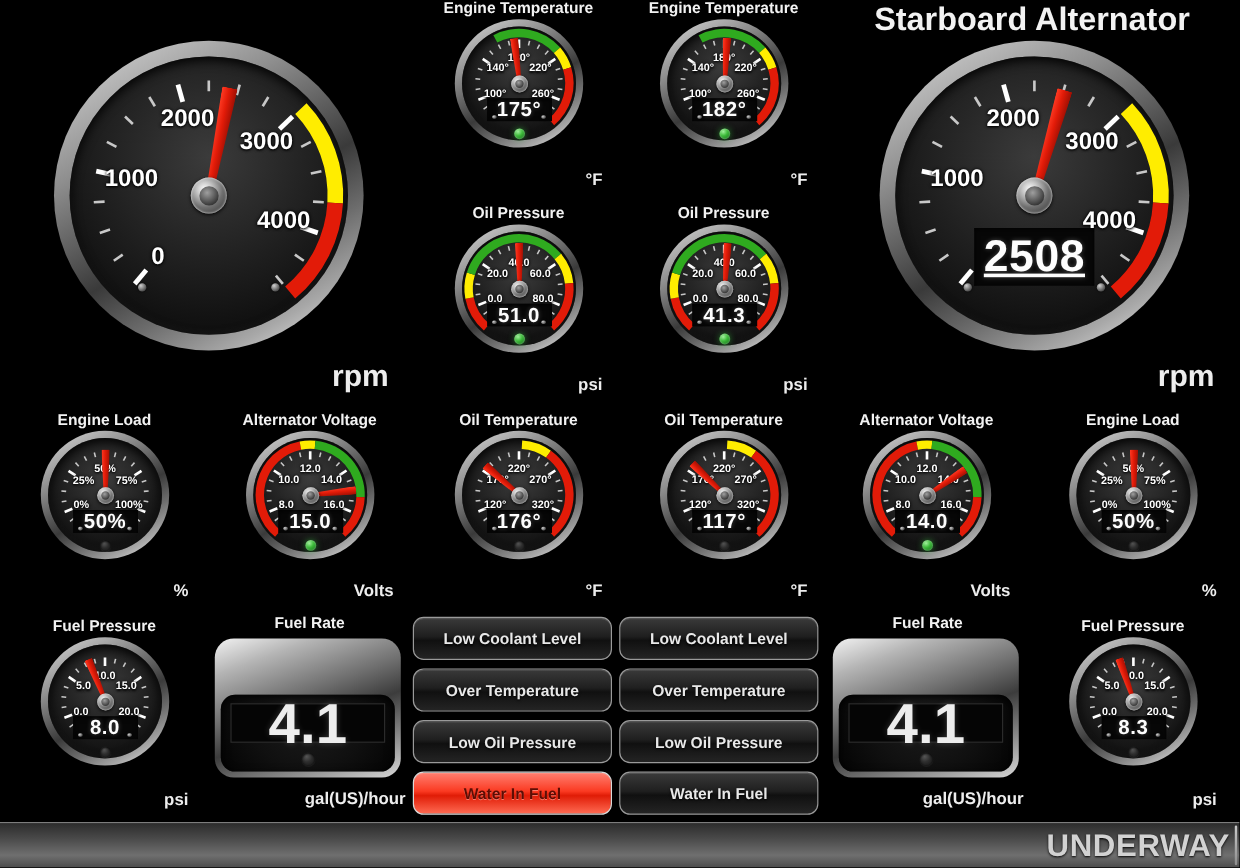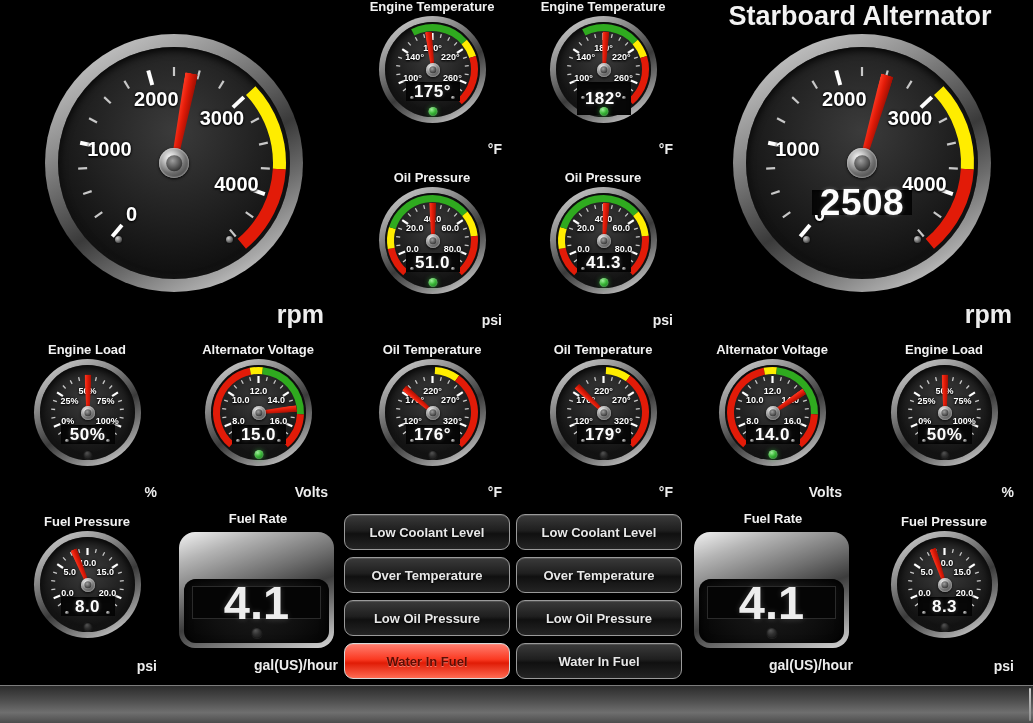--- a/index.html
+++ b/index.html
@@ -225,21 +225,21 @@
           <line x1="190.7076105299078" y1="202.54026653942185" x2="184.92252204272893" y2="195.64586655135105" stroke="#c8c8c8" stroke-width="2.2"></line>
         </svg>
         <div class="numlbl" style="left: 86.576px; top: 179.559px; font-size: 20px;">0</div>
         <div class="numlbl" style="left: 64.496px; top: 115.028px; font-size: 20px;">1000</div>
         <div class="numlbl" style="left: 111.301px; top: 65.4175px; font-size: 20px;">2000</div>
         <div class="numlbl" style="left: 177.007px; top: 83.7081px; font-size: 20px;">3000</div>
         <div class="numlbl" style="left: 191.446px; top: 150.366px; font-size: 20px;">4000</div>
         <div class="needle" style="width: 92px; height: 13px; margin-top: -6.5px; transform: rotate(286.053deg); clip-path: polygon(0% 28%, 100% 0%, 100% 100%, 0% 72%);"></div>
         <div class="hub" style="width: 30px; height: 30px;"></div>
         <div class="hub-in" style="width: 15.6px; height: 15.6px;"></div>
-        <div class="lcd" style="width: 100px; height: 25px; top: 156px; font-size: 37px;">2508</div>
+        <div class="lcd" style="width: 100px; height: 48px; top: 156px; font-size: 37px; text-decoration: underline;">2508</div>
         <div class="screw" style="width: 7px; height: 7px; left: 69.6604px; top: 202.357px;"></div>
         <div class="screw" style="width: 7px; height: 7px; left: 181.34px; top: 202.357px;"></div>
       </div>
     <div class="g-unit" style="right:8px;top:300px;font-size:25px;">rpm</div>
   </div>
 
   <div class="blk" style="left:362px;top:0px;width:140px;height:165px;">
     <div class="g-title" style="font-size:13px;">Engine Temperature</div>
     <div class="gauge sm" id="g_et_p" style="left:17px;top:16px;width:107px;height:107px;position:absolute;">
         <div class="bezel"></div>
@@ -318,21 +318,21 @@
           <line x1="76.9617477535587" y1="81.4606221738427" x2="74.39059731481254" y2="78.39644440136678" stroke="#c8c8c8" stroke-width="1.3"></line>
         </svg>
         <div class="numlbl" style="left: 33.5655px; top: 61.554px; font-size: 9px;">100°</div>
         <div class="numlbl" style="left: 35.6757px; top: 41.4774px; font-size: 9px;">140°</div>
         <div class="numlbl" style="left: 53.5px; top: 32px; font-size: 9px;">180°</div>
         <div class="numlbl" style="left: 71.3243px; top: 41.4774px; font-size: 9px;">220°</div>
         <div class="numlbl" style="left: 73.4345px; top: 61.554px; font-size: 9px;">260°</div>
         <div class="needle" style="width: 38px; height: 7px; margin-top: -3.5px; transform: rotate(272.8deg); clip-path: polygon(0% 28%, 100% 0%, 100% 100%, 0% 72%);"></div>
         <div class="hub" style="width: 14px; height: 14px;"></div>
         <div class="hub-in" style="width: 7.28px; height: 7.28px;"></div>
-        <div class="lcd" style="width: 54px; height: 33px; top: 66px; font-size: 17px;">182°</div>
+        <div class="lcd" style="width: 54px; height: 19px; top: 66px; font-size: 17px;">182°</div>
         <div class="lamp green" style="width: 9px; height: 9px; top: 91px;"></div>
         <div class="screw" style="width: 3.5px; height: 3.5px; left: 31.4714px; top: 79.6611px;"></div>
         <div class="screw" style="width: 3.5px; height: 3.5px; left: 72.0286px; top: 79.6611px;"></div>
       </div>
     <div class="g-unit" style="right:0px;top:142px;font-size:14px;">°F</div>
   </div>
 
   <div class="blk" style="left:362px;top:171px;width:140px;height:165px;">
     <div class="g-title" style="font-size:13px;">Oil Pressure</div>
     <div class="gauge sm" id="g_op_p" style="left:17px;top:16px;width:107px;height:107px;position:absolute;">
@@ -598,21 +598,21 @@
           <line x1="76.9617477535587" y1="81.4606221738427" x2="74.39059731481254" y2="78.39644440136678" stroke="#c8c8c8" stroke-width="1.3"></line>
         </svg>
         <div class="numlbl" style="left: 33.5655px; top: 61.554px; font-size: 9px;">120°</div>
         <div class="numlbl" style="left: 35.6757px; top: 41.4774px; font-size: 9px;">170°</div>
         <div class="numlbl" style="left: 53.5px; top: 32px; font-size: 9px;">220°</div>
         <div class="numlbl" style="left: 71.3243px; top: 41.4774px; font-size: 9px;">270°</div>
         <div class="numlbl" style="left: 73.4345px; top: 61.554px; font-size: 9px;">320°</div>
         <div class="needle" style="width: 38px; height: 7px; margin-top: -3.5px; transform: rotate(224.08deg); clip-path: polygon(0% 28%, 100% 0%, 100% 100%, 0% 72%);"></div>
         <div class="hub" style="width: 14px; height: 14px;"></div>
         <div class="hub-in" style="width: 7.28px; height: 7.28px;"></div>
-        <div class="lcd" style="width: 54px; height: 19px; top: 66px; font-size: 17px;">179°</div>
+        <div class="lcd" style="width: 54px; height: 19px; top: 66px; font-size: 17px;">117°</div>
         <div class="lamp dark" style="width: 9px; height: 9px; top: 91px;"></div>
         <div class="screw" style="width: 3.5px; height: 3.5px; left: 31.4714px; top: 79.6611px;"></div>
         <div class="screw" style="width: 3.5px; height: 3.5px; left: 72.0286px; top: 79.6611px;"></div>
       </div>
     <div class="g-unit" style="right:0px;top:142px;font-size:14px;">°F</div>
   </div>
 
   <div class="blk" style="left:702px;top:343px;width:140px;height:165px;">
     <div class="g-title" style="font-size:13px;">Alternator Voltage</div>
     <div class="gauge sm" id="g_av_s" style="left:17px;top:16px;width:107px;height:107px;position:absolute;">
@@ -823,16 +823,17 @@
   </div>
 
   <div class="blk" style="left:516px;top:514px;width:166px;height:170px;">
     <div class="alarm off" style="left:0;top:0;width:164px;height:34px;font-size:13px;">Low Coolant Level</div>
     <div class="alarm off" style="left:0;top:43px;width:164px;height:34px;font-size:13px;">Over Temperature</div>
     <div class="alarm off" style="left:0;top:86px;width:164px;height:34px;font-size:13px;">Low Oil Pressure</div>
     <div class="alarm off" style="left:0;top:129px;width:164px;height:34px;font-size:13px;">Water In Fuel</div>
   </div>
 
   <div class="statusbar">
+    <div class="sb-state">UNDERWAY</div>
     <div class="sb-right-edge"></div>
   </div>
 
 </div>
 
 </body></html>

